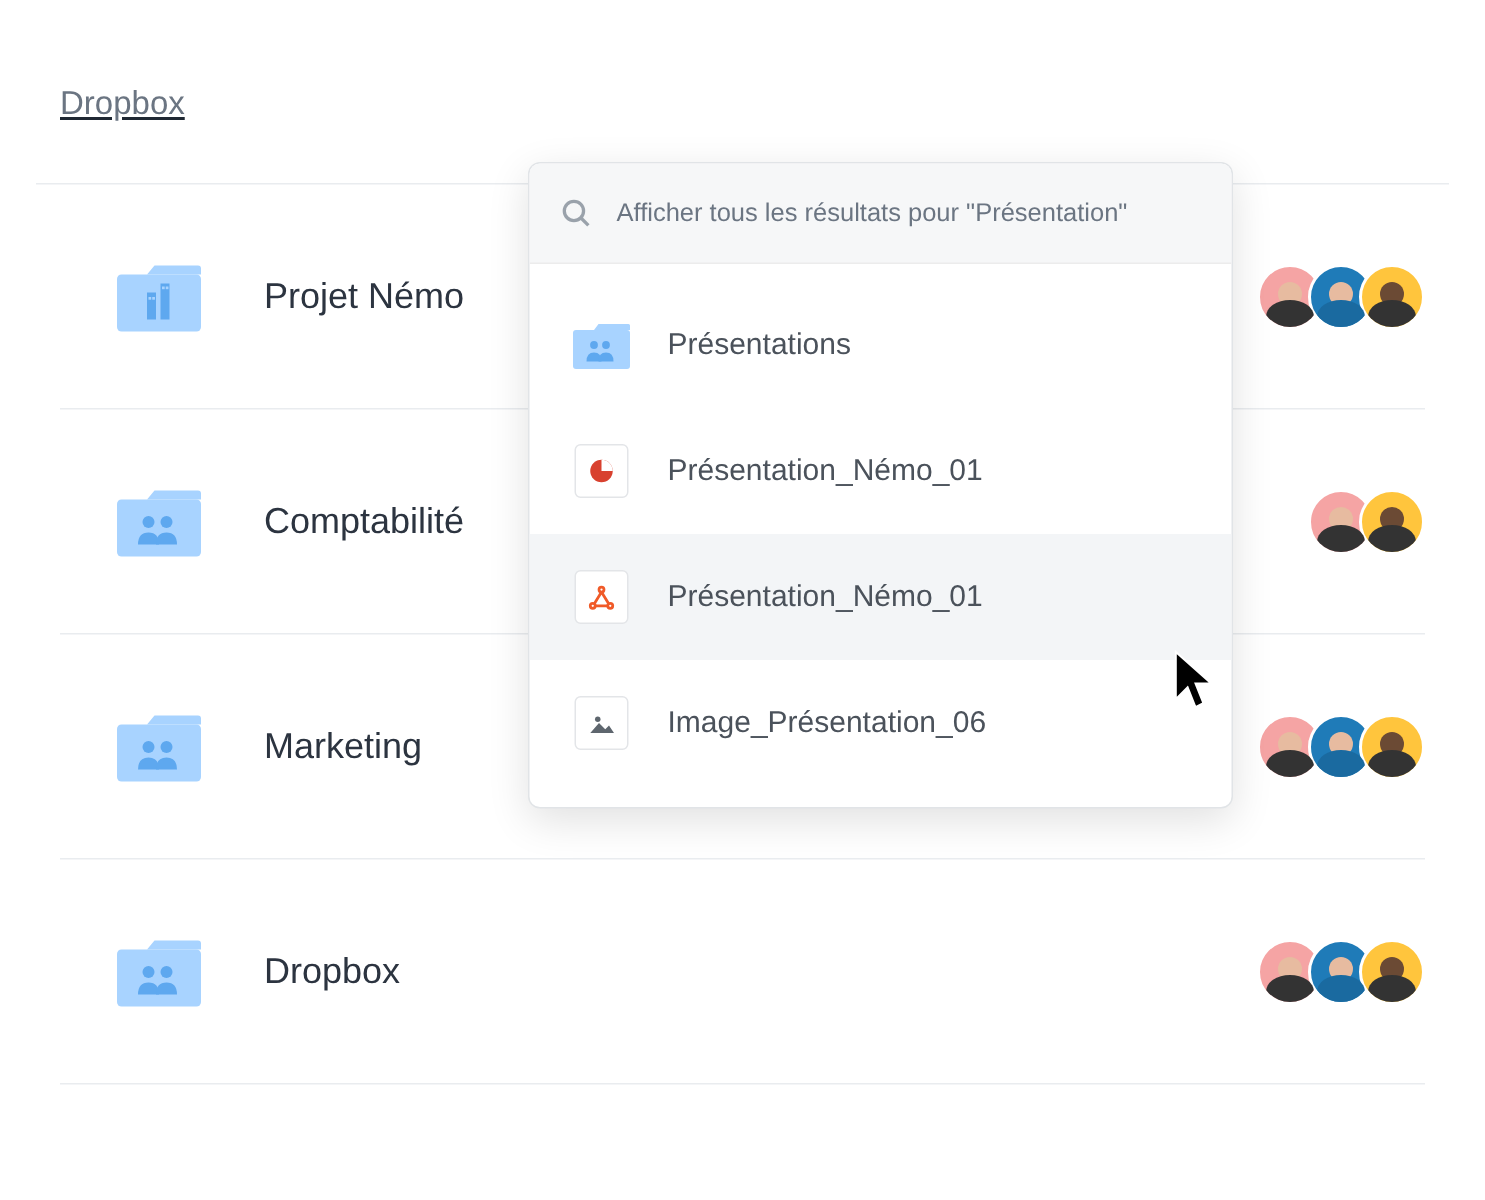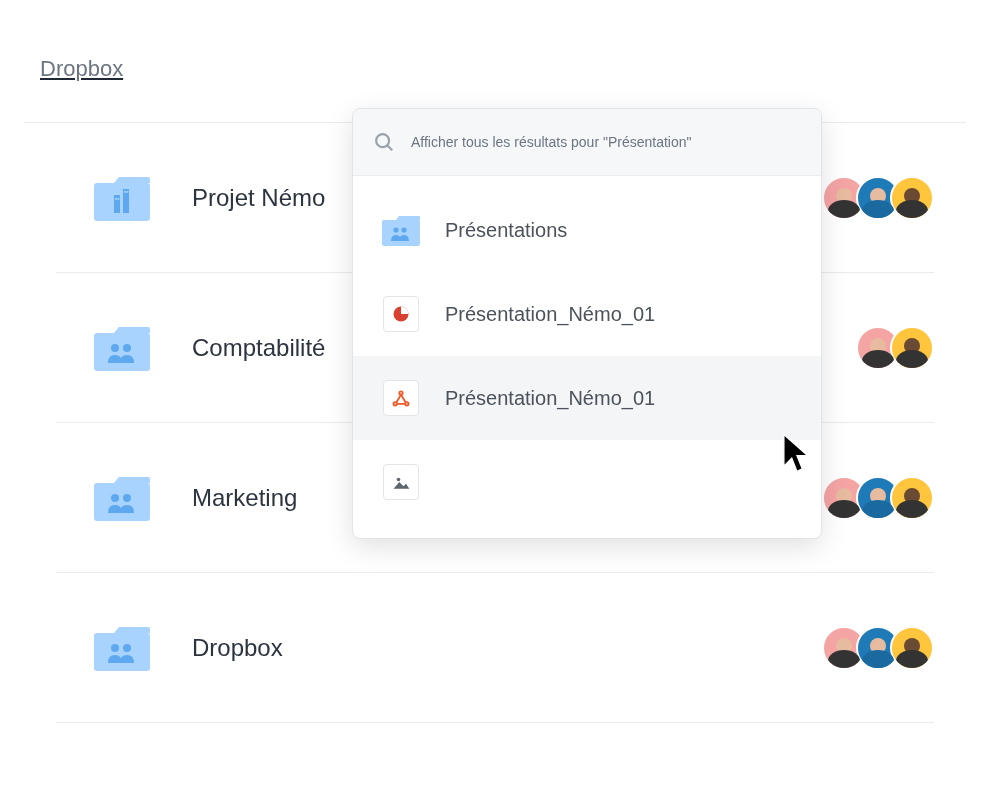--- a/index.html
+++ b/index.html
@@ -59,21 +59,21 @@
   .avatar.pink { background: #f5a4a4; }
   .avatar.blue { background: #1f7bb8; }
 
   .divider-top {
     border: none;
     border-top: 1px solid #e9ecef;
     margin: 12px 24px 0 24px;
   }
 
   .rows {
-    padding: 0 56px;
+    padding: 0 40px;
   }
   .row {
     display: flex;
     align-items: center;
     height: 150px;
     border-bottom: 1px solid #e9ecef;
   }
   .row .folder-icon {
     width: 60px; height: 50px;
     margin-left: 36px;
@@ -106,21 +106,21 @@
   .dropdown-header {
     display: flex;
     align-items: center;
     padding: 22px 20px;
     gap: 16px;
     background: #f6f7f8;
     border-bottom: 1px solid #ececec;
   }
   .dropdown-header .search-icon svg { stroke: #9aa2ab; }
   .dropdown-header-text {
-    font-size: 14px;
+    font-size: 17px;
     color: #6b7582;
   }
   .dd-list { padding: 12px 0 14px 0; text-align: center; }
   .dd-item {
     display: flex;
     align-items: center;
     gap: 24px;
     padding: 22px 28px;
     font-size: 20px;
     color: #4b525b;
@@ -374,20 +374,21 @@
 
     <div class="dd-item">
       <span class="dd-icon">
         <div class="file-tile">
           <svg viewBox="0 0 24 24" width="20" height="20">
             <circle cx="9" cy="9" r="2.2" fill="#5e666e"></circle>
             <path d="M3 20 L10 12 L15 17 L18 14 L22 20 Z" fill="#5e666e"></path>
           </svg>
         </div>
       </span>
+      <span>Image_Présentation_06</span>
     </div>
 
   </div>
 </div>
 
 <div class="cursor">
   <svg viewBox="0 0 24 32">
     <path d="M2 2 L2 26 L8 20 L12 30 L16 28 L12 18 L20 18 Z" fill="#000" stroke="#fff" stroke-width="1"></path>
   </svg>
 </div>

